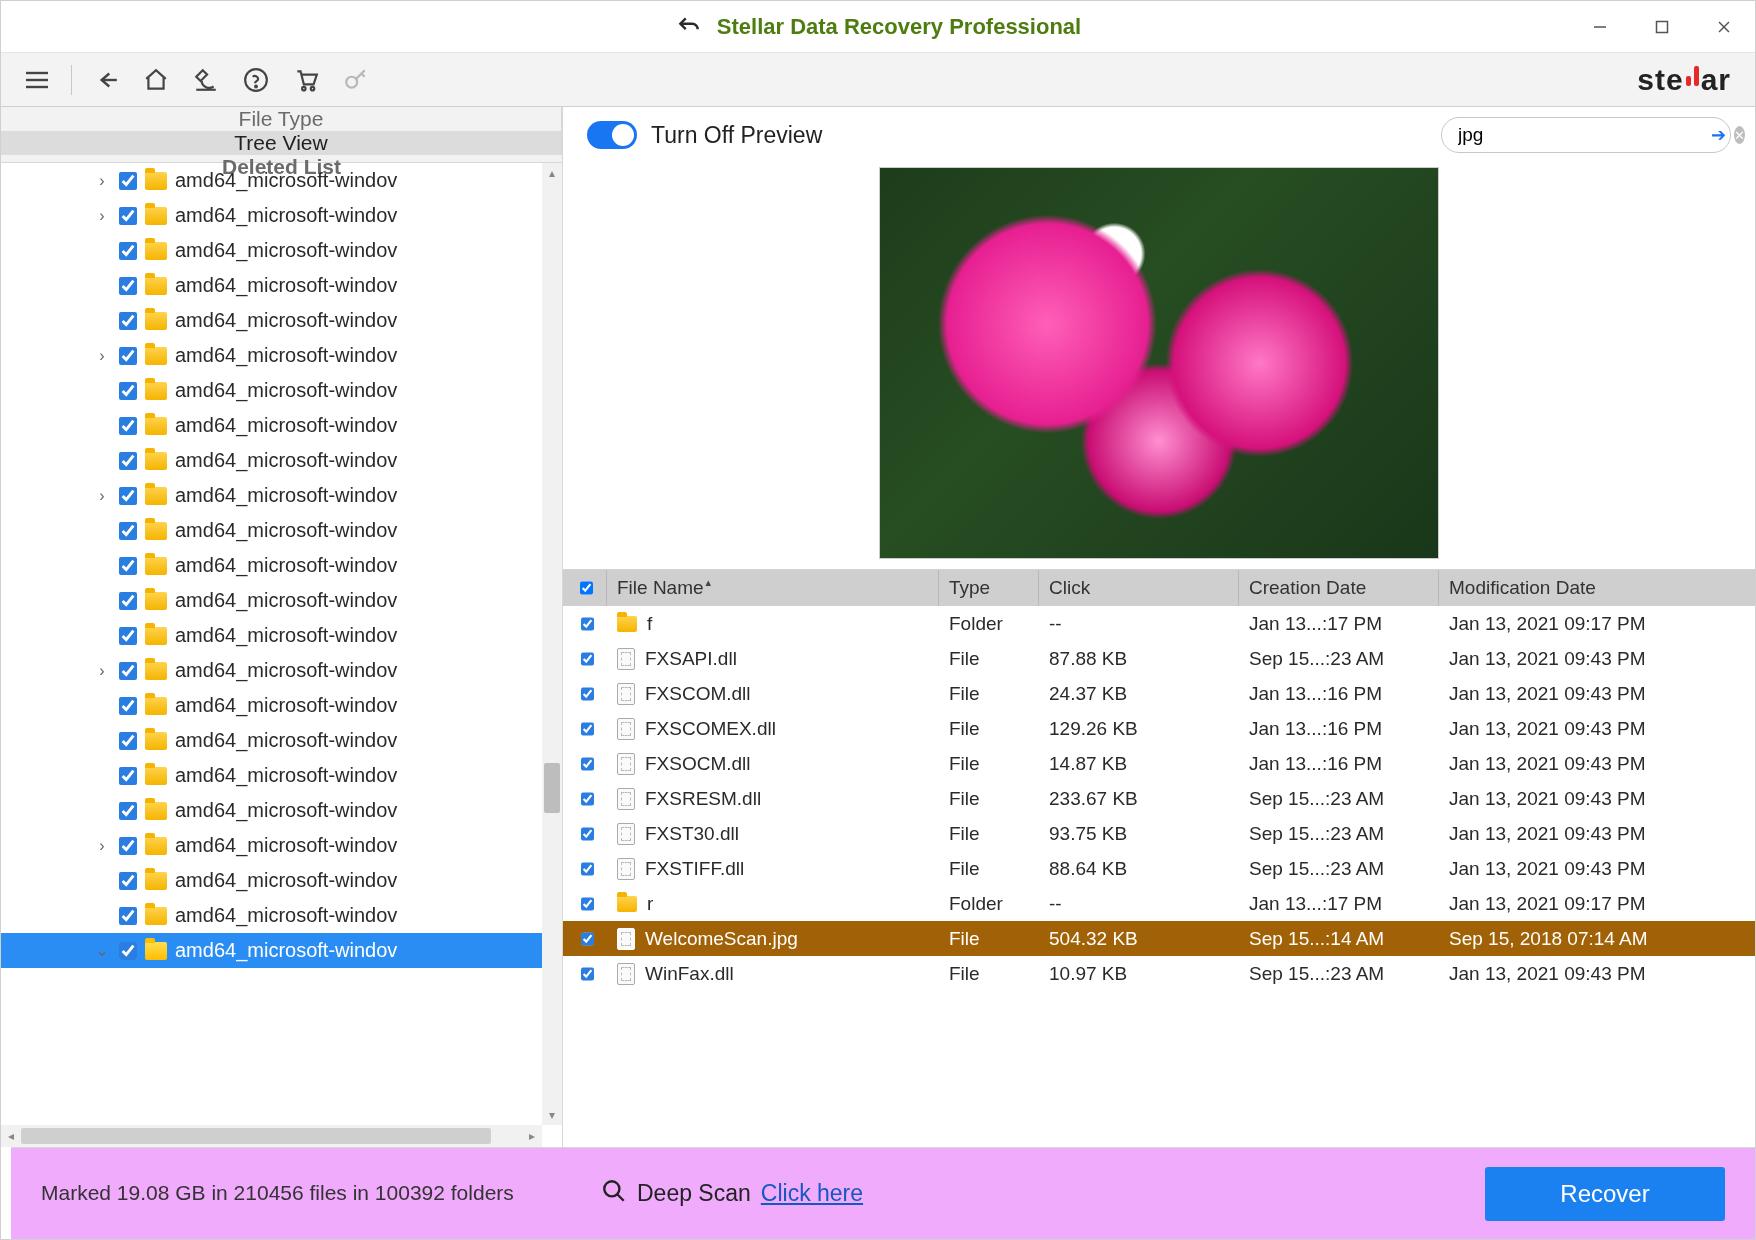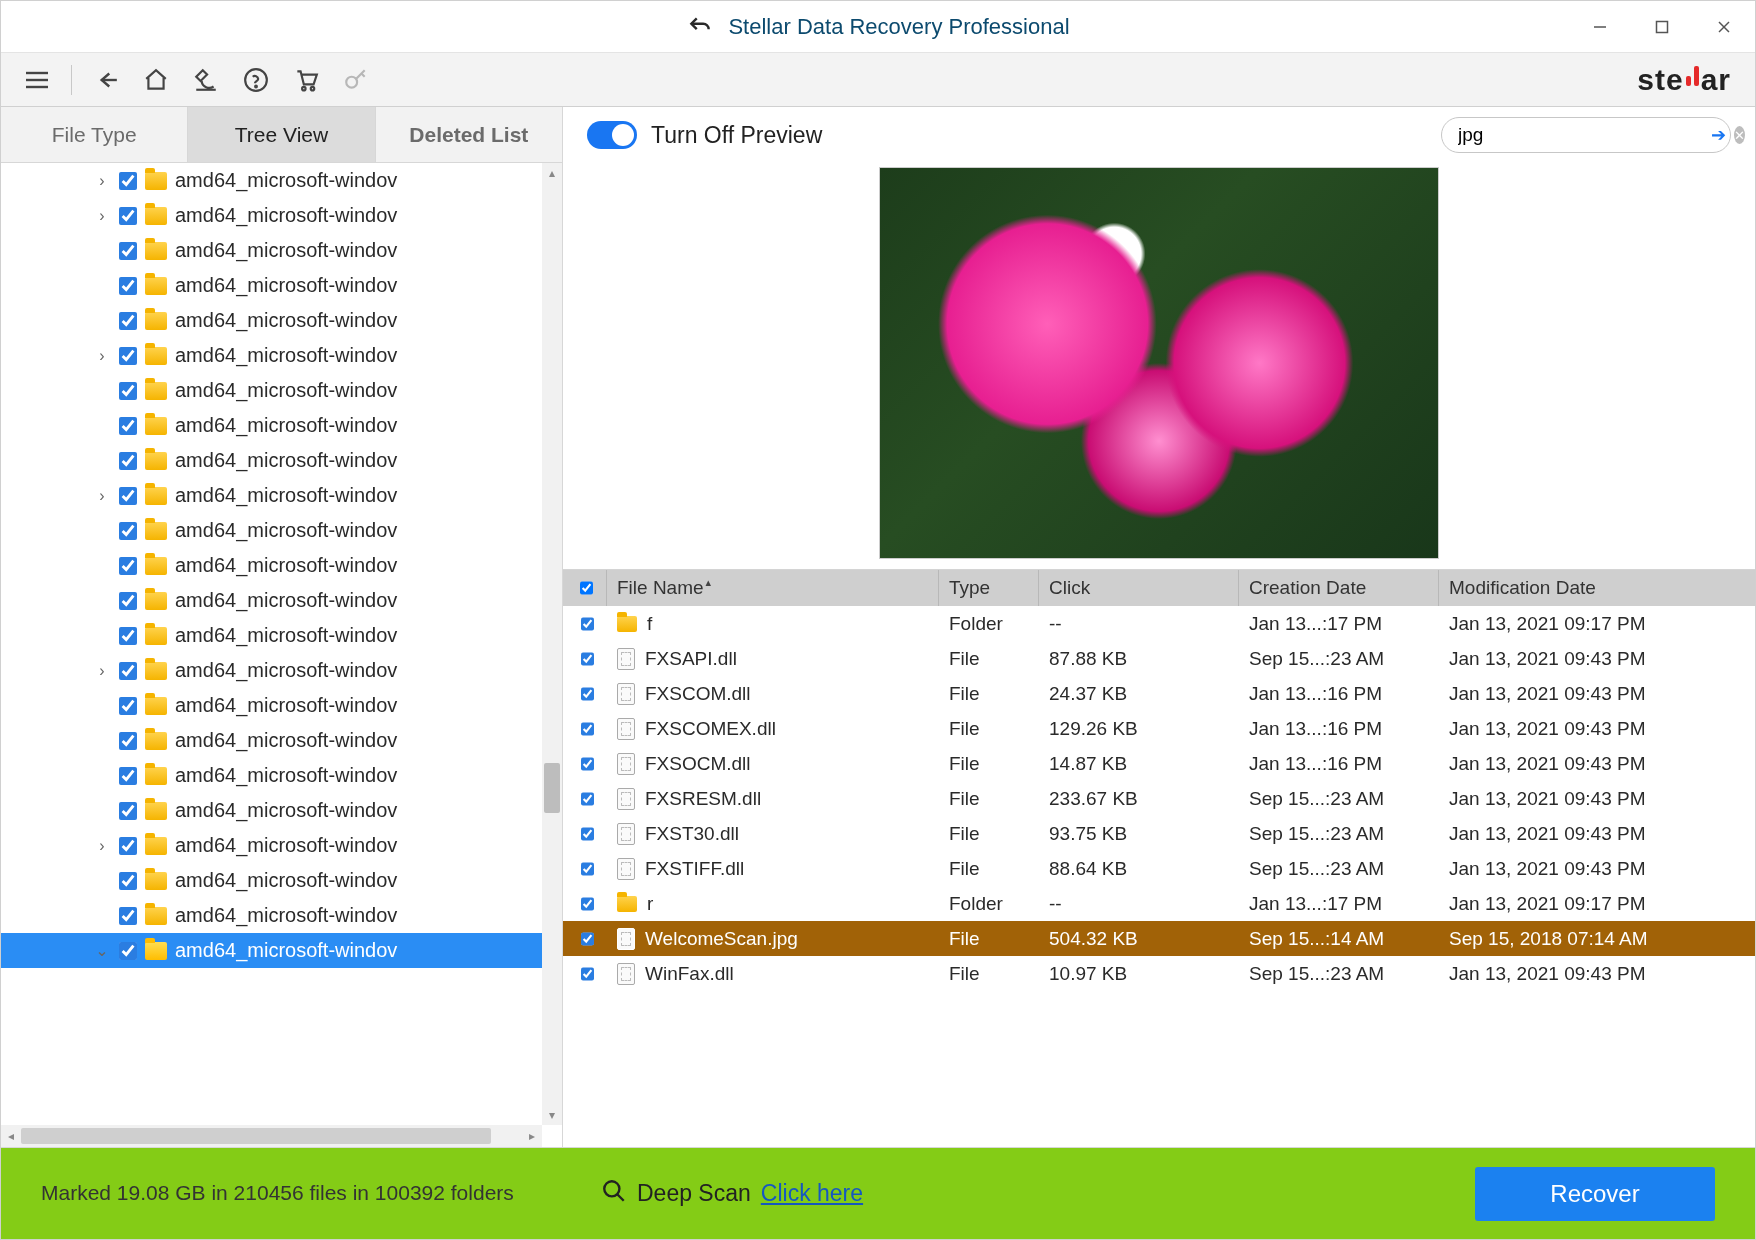--- a/index.html
+++ b/index.html
@@ -19,21 +19,21 @@
   .titlebar {
     height: 52px;
     display: flex;
     align-items: center;
     justify-content: center;
     position: relative;
     border-bottom: 1px solid #e4e4e4;
     background:#fff;
   }
   .titlebar .title-wrap { display:flex; align-items:center; gap:14px; }
-  .titlebar .title { font-size: 22px; font-weight: 400; color:#0c4a6e;}
+  .titlebar .title { font-size: 22px; font-weight: 700; color:#4d7c0f;}
   .titlebar .back-icon { width:28px; height:28px; display:flex; align-items:center; justify-content:center;}
   .win-controls { position:absolute; right:0; top:0; height:100%; display:flex; align-items:center;}
   .win-btn { width:62px; height:100%; display:flex; align-items:center; justify-content:center; color:#777;}
   
   .toolbar {
     height: 54px;
     background:#f3f3f3;
     border-bottom:1px solid #d0d0d0;
     display:flex;
     align-items:center;
@@ -46,21 +46,21 @@
   .tool-btn svg { stroke:#444; }
   .tool-btn.disabled svg{ stroke:#b7b7b7; }
   .brand { position:absolute; right:24px; top:50%; transform:translateY(-50%); font-size:30px; font-weight:600; letter-spacing:1px; color:#222; display:flex; align-items:center;}
   .brand .bars { display:inline-flex; flex-direction:row; gap:3px; margin:0 2px; position:relative; top:-4px;}
   .brand .bars span{ width:5px; background:#e52a2a; border-radius:2px;}
   .brand .bars span:nth-child(1){ height:10px; margin-top:10px;}
   .brand .bars span:nth-child(2){ height:20px;}
   
   .main { flex:1; display:flex; min-height:0; }
   .left-panel { width:562px; display:flex; flex-direction:column; border-right:1px solid #d7d7d7; background:#fff;}
-  .tabs { height:56px; display:flex; background:#f2f2f2; border-bottom:1px solid #d7d7d7;}
+  .tabs { height:56px; display:flex; background:#f2f2f2; border-bottom:1px solid #d7d7d7;flex-direction:column;}
   .tab { flex:1; display:flex; align-items:center; justify-content:center; font-size:21px; color:#6b6b6b; border-right:1px solid #d7d7d7; cursor:pointer; }
   .tab:last-child{border-right:none;font-weight:bold;}
   .tab.active { background:#dcdcdc; color:#222;}
   .tree { flex:1; overflow:hidden; position:relative;}
   .tree-inner { position:absolute; inset:0; overflow:hidden;}
   .tree-row { height:35px; display:flex; align-items:center; padding-left:110px; gap:8px; font-size:20px; white-space:nowrap; overflow:hidden;}
   .tree-row .expander { width:18px; text-align:center; color:#666; font-size:16px; margin-left:-18px;}
   .tree-row input[type=checkbox]{ width:18px; height:18px; accent-color:#2a7de1;}
   .folder-icon { width:22px; height:18px; background:linear-gradient(#ffd34d,#f5b400); border-radius:2px; position:relative;}
   .folder-icon::before { content:''; position:absolute; top:-4px; left:0; width:10px; height:5px; background:#f5b400; border-radius:2px 2px 0 0;}
@@ -110,21 +110,21 @@
   .file-icon::after{content:''; position:absolute; inset:3px; border:1px dashed #bbb; border-radius:1px;}
   .ft-row.selected .file-icon{ border-color:#fff;}
   .ft-row .folder-icon{ width:20px; height:16px;}
   .col-chk{ width:44px; justify-content:center;}
   .col-name{ width:332px;}
   .col-type{ width:100px;}
   .col-size{ width:200px;}
   .col-cd{ width:200px;}
   .col-md{ flex:1;}
   
-  .footer{ height:92px; border-top:1px solid #d7d7d7; display:flex; align-items:center; padding:0 40px; background:#84cc16;}
+  .footer{ height:92px; border-top:1px solid #d7d7d7; display:flex; align-items:center; padding:0 30px; background:#f0abfc;margin-left:10px;}
   .footer .status{ width:530px; font-size:21px; color:#333; line-height:1.35;}
   .footer .deepscan{ display:flex; align-items:center; gap:10px; font-size:23px; color:#222; margin-left:30px;}
   .footer .deepscan a{ color:#1558c0; text-decoration:underline;}
   .footer .recover{ margin-left:auto; width:240px; height:54px; background:#1b81f0; color:#fff; font-size:24px; border:none; border-radius:3px; cursor:pointer;}
   .sort-caret{ font-size:11px; color:#444; position:relative; top:-6px;}
 </style>
 </head>
 <body>
 
 <div class="titlebar">

